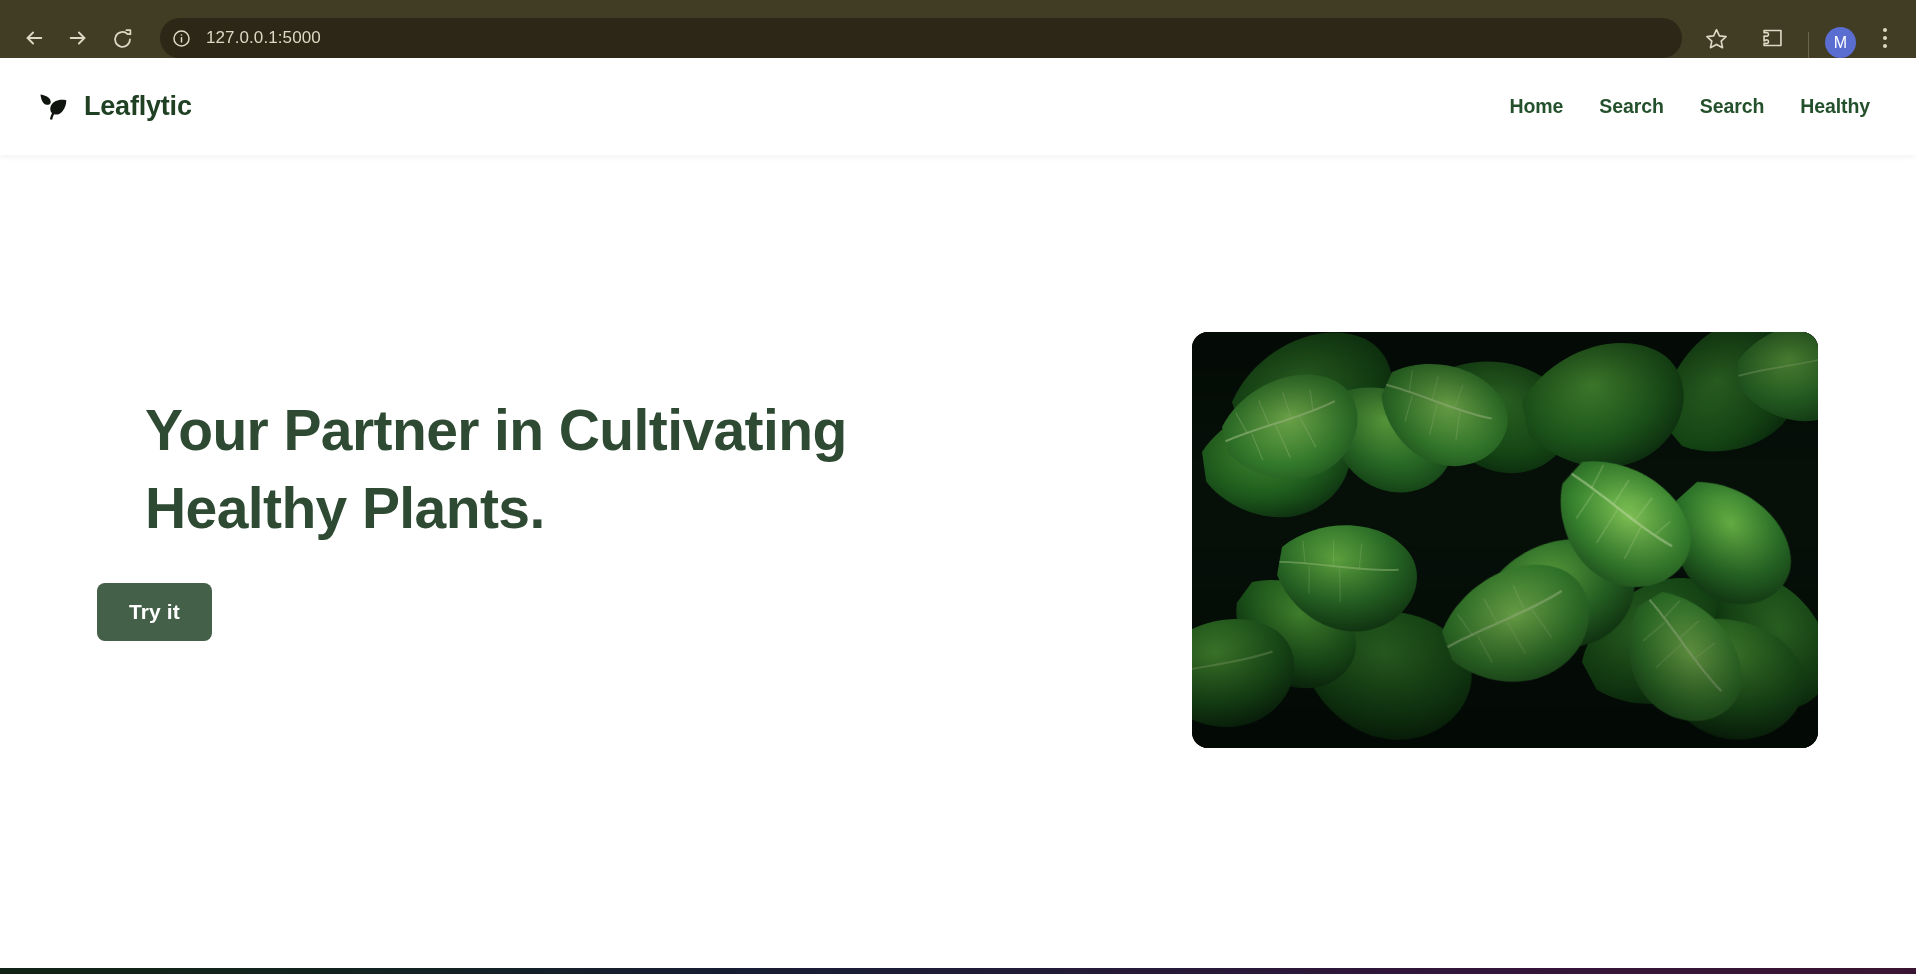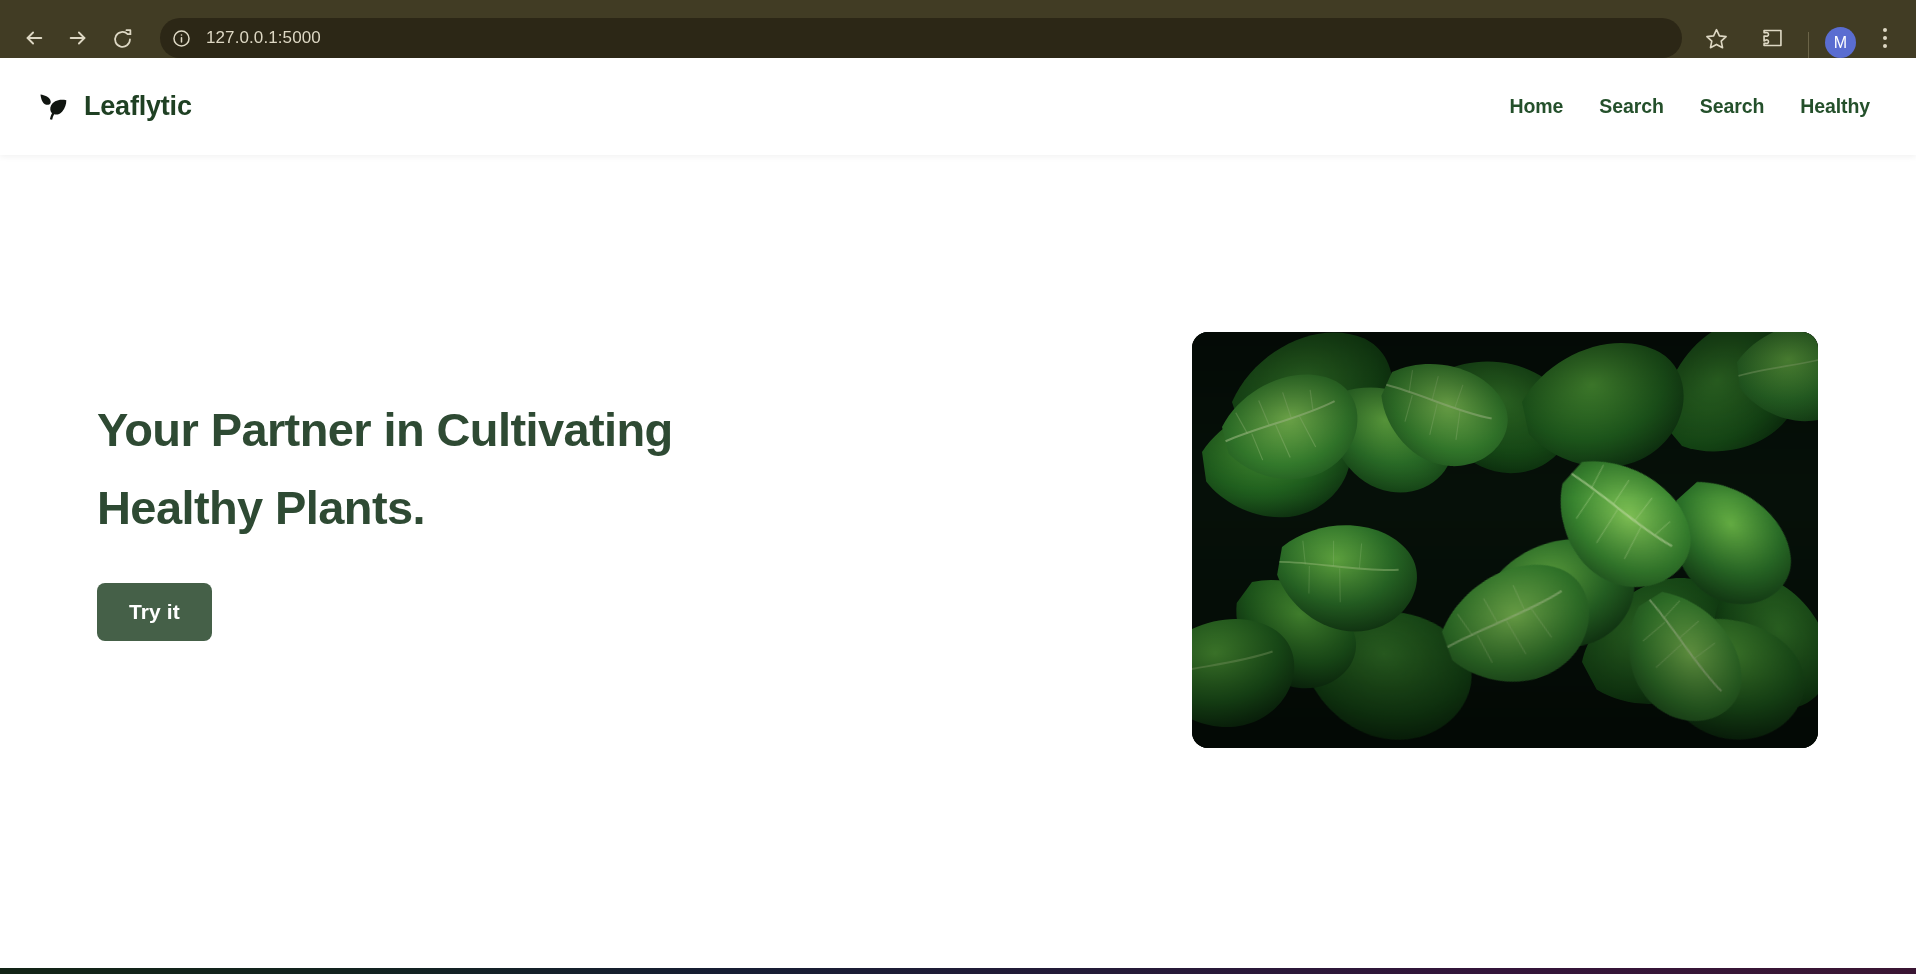--- a/index.html
+++ b/index.html
@@ -137,26 +137,27 @@
     padding: 0 0 0 97px;
     position: relative;
     height: 660px;
   }
   #hero-copy {
     width: 880px;
     padding-top: 236px;
     flex: 0 0 auto;
   }
   #hero-title {
-    font-size: 47px;
+    font-size: 57px;
     font-weight: bold;
     line-height: 78px;
     color: #2e4a33;
     letter-spacing: -0.6px;
     max-width: 720px;
+    margin-left: 48px;
   }
   #hero-subtitle {
     font-size: 20px;
     color: #3f4348;
     margin-top: 42px;
     letter-spacing: -0.1px;
   }
   #cta-button {
     display: inline-block;
     margin-top: 36px;

